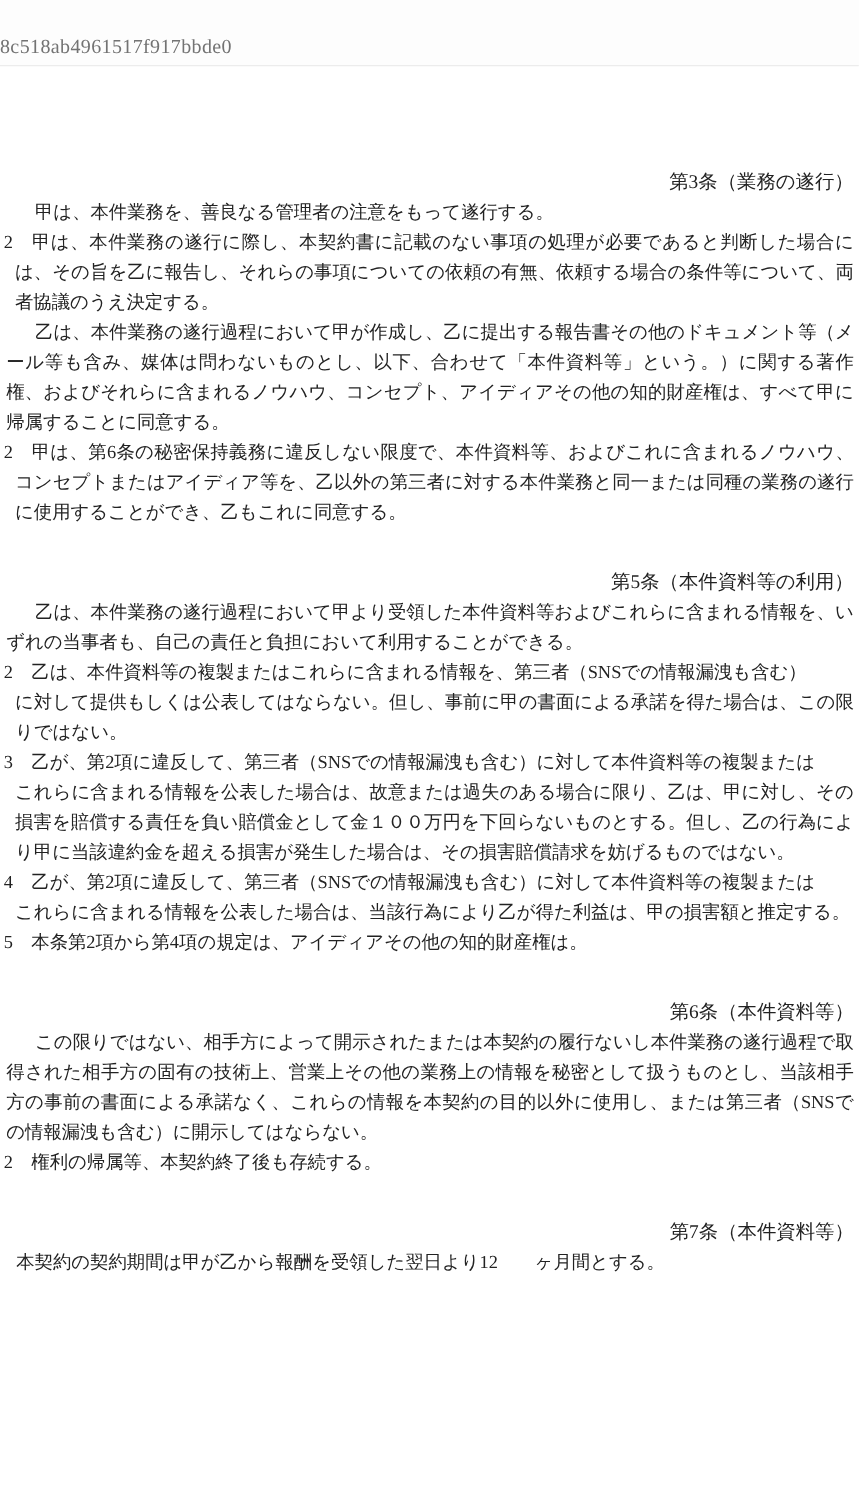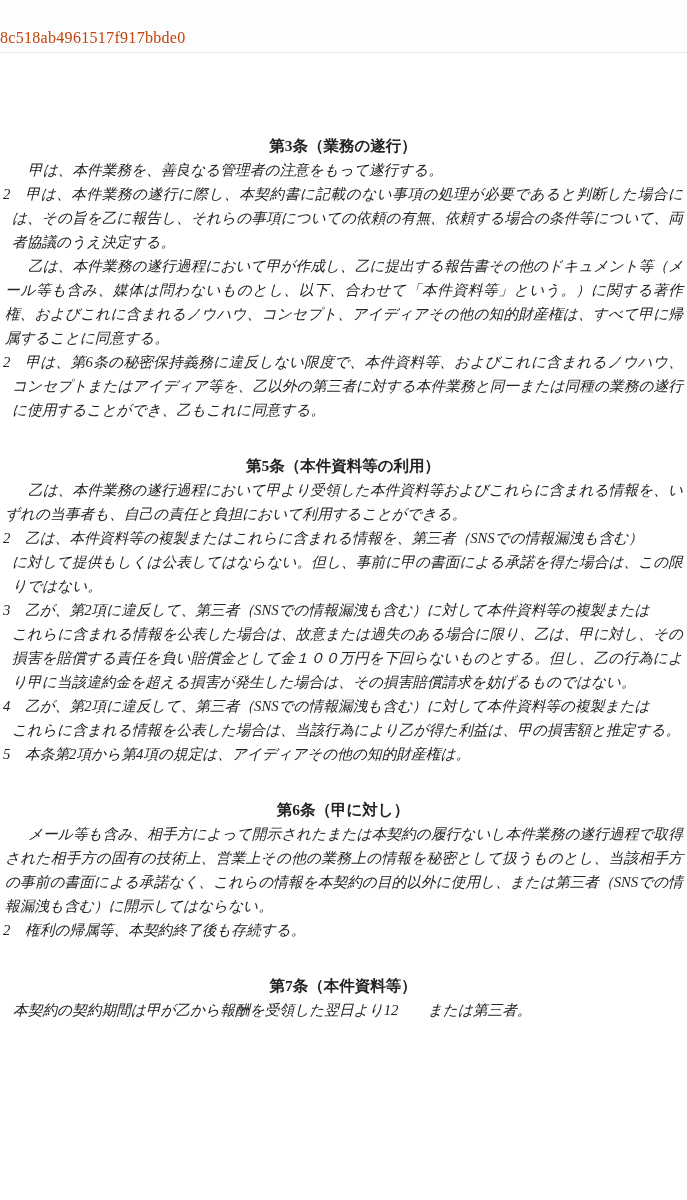--- a/index.html
+++ b/index.html
@@ -24,45 +24,44 @@
     position: relative;
     height: 52px;
     background: #fdfdfd;
     border-bottom: 1px solid #ececec;
   }
   .doc-id {
     position: absolute;
     left: 0;
     bottom: 5px;
     font-size: 16px;
-    color: #c2410c;
+    color: #737373;
     letter-spacing: 0.3px;
     white-space: nowrap;
   }
   
   .doc {
     padding: 81px 4px 0 3px;
     color: #222222;
     font-size: 14.7px;
     line-height: 24px;
     text-align: justify;
   }
   .article { margin: 0; }
   .art-head {
     font-size: 15.5px;
-    font-weight: bold;
+    font-weight: normal;
     line-height: 24px;
     margin: 32px 0 0 0;
-    text-align: center;
+    text-align: right;
   }
   .article:first-child .art-head { margin-top: 0; }
   .para {
     margin: 0;
     white-space: pre-wrap;
-    font-style: italic;
   }
   
   .para.plain {
     padding-left: 2px;
     text-indent: 23px;
   }
   
   .para.num {
     padding-left: 9px;
     text-indent: -9px;
@@ -82,37 +81,37 @@
     <span class="doc-id">8c518ab4961517f917bbde0</span>
   </div>
 
   <div class="doc" id="doc">
       <section class="article">
         <h2 class="art-head">第3条（業務の遂行）</h2>
         <p class="para plain"><span>甲は、本件業務を、善良なる管理者の注意をもって遂行する。</span></p>
         <p class="para num"><span class="pnum">2</span><span>甲は、本件業務の遂行に際し、本契約書に記載のない事項の処理が必要であると判断した場合には、その旨を乙に報告し、それらの事項についての依頼の有無、依頼する場合の条件等について、両者協議のうえ決定する。</span></p>
       </section>
       <section class="article">
-        <p class="para plain"><span>乙は、本件業務の遂行過程において甲が作成し、乙に提出する報告書その他のドキュメント等（メール等も含み、媒体は問わないものとし、以下、合わせて「本件資料等」という。）に関する著作権、およびこれに含まれるノウハウ、コンセプト、アイディアその他の知的財産権は、すべて甲に帰属することに同意する。</span></p>
+        <p class="para plain"><span>乙は、本件業務の遂行過程において甲が作成し、乙に提出する報告書その他のドキュメント等（メール等も含み、媒体は問わないものとし、以下、合わせて「本件資料等」という。）に関する著作権、およびそれらに含まれるノウハウ、コンセプト、アイディアその他の知的財産権は、すべて甲に帰属することに同意する。</span></p>
         <p class="para num"><span class="pnum">2</span><span>甲は、第6条の秘密保持義務に違反しない限度で、本件資料等、およびこれに含まれるノウハウ、コンセプトまたはアイディア等を、乙以外の第三者に対する本件業務と同一または同種の業務の遂行に使用することができ、乙もこれに同意する。</span></p>
       </section>
       <section class="article">
         <h2 class="art-head">第5条（本件資料等の利用）</h2>
         <p class="para plain"><span>乙は、本件業務の遂行過程において甲より受領した本件資料等およびこれらに含まれる情報を、いずれの当事者も、自己の責任と負担において利用することができる。</span></p>
         <p class="para num"><span class="pnum">2</span><span>乙は、本件資料等の複製またはこれらに含まれる情報を、第三者（SNSでの情報漏洩も含む）
 に対して提供もしくは公表してはならない。但し、事前に甲の書面による承諾を得た場合は、この限りではない。</span></p>
         <p class="para num"><span class="pnum">3</span><span>乙が、第2項に違反して、第三者（SNSでの情報漏洩も含む）に対して本件資料等の複製または
 これらに含まれる情報を公表した場合は、故意または過失のある場合に限り、乙は、甲に対し、その損害を賠償する責任を負い賠償金として金１００万円を下回らないものとする。但し、乙の行為により甲に当該違約金を超える損害が発生した場合は、その損害賠償請求を妨げるものではない。</span></p>
         <p class="para num"><span class="pnum">4</span><span>乙が、第2項に違反して、第三者（SNSでの情報漏洩も含む）に対して本件資料等の複製または
 これらに含まれる情報を公表した場合は、当該行為により乙が得た利益は、甲の損害額と推定する。</span></p>
         <p class="para num"><span class="pnum">5</span><span>本条第2項から第4項の規定は、アイディアその他の知的財産権は。</span></p>
       </section>
       <section class="article">
-        <h2 class="art-head">第6条（甲に対し）</h2>
-        <p class="para plain"><span>メール等も含み、相手方によって開示されたまたは本契約の履行ないし本件業務の遂行過程で取得された相手方の固有の技術上、営業上その他の業務上の情報を秘密として扱うものとし、当該相手方の事前の書面による承諾なく、これらの情報を本契約の目的以外に使用し、または第三者（SNSでの情報漏洩も含む）に開示してはならない。</span></p>
+        <h2 class="art-head">第6条（本件資料等）</h2>
+        <p class="para plain"><span>この限りではない、相手方によって開示されたまたは本契約の履行ないし本件業務の遂行過程で取得された相手方の固有の技術上、営業上その他の業務上の情報を秘密として扱うものとし、当該相手方の事前の書面による承諾なく、これらの情報を本契約の目的以外に使用し、または第三者（SNSでの情報漏洩も含む）に開示してはならない。</span></p>
         <p class="para num"><span class="pnum">2</span><span>権利の帰属等、本契約終了後も存続する。</span></p>
       </section>
       <section class="article">
         <h2 class="art-head">第7条（本件資料等）</h2>
-        <p class="para intro"><span>本契約の契約期間は甲が乙から報酬を受領した翌日より12　　または第三者。</span></p>
+        <p class="para intro"><span>本契約の契約期間は甲が乙から報酬を受領した翌日より12　　ヶ月間とする。</span></p>
       </section>
     </div>
 </div>
 
 </body></html>

